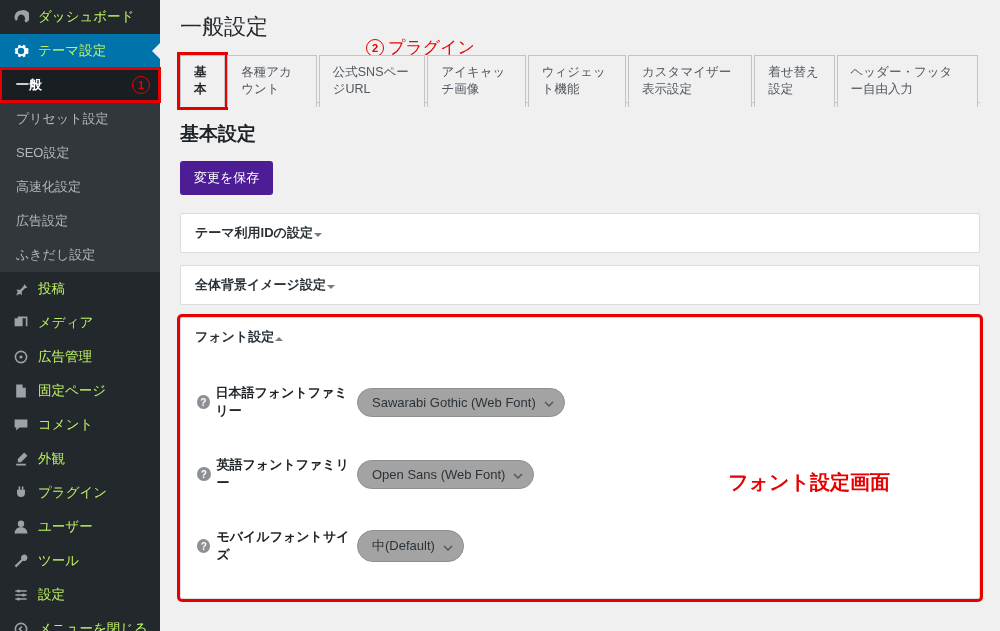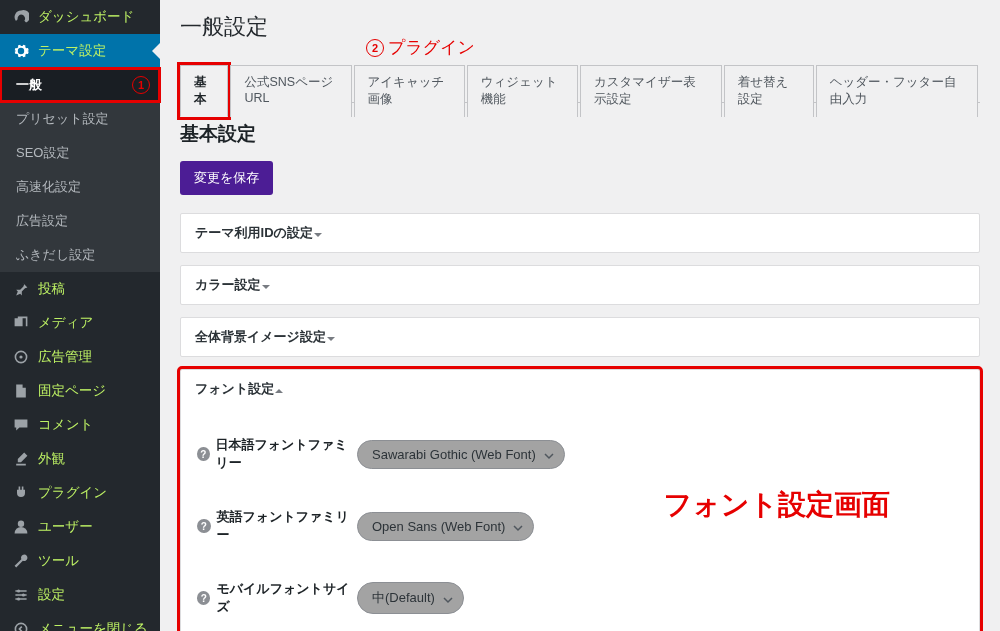--- a/index.html
+++ b/index.html
@@ -130,21 +130,21 @@
   .tabs .tab {
     padding:8px 13px;
     background:#f0f0f1;
     border:1px solid #c3c4c7;
     border-bottom:none;
     margin-right:2px;
     font-size:12.5px;
     color:#50575e;
     cursor:pointer;
     position:relative;
-    top:15px;
+    top:5px;
   }
   .tabs .tab.active {
     background:#f0f0f1;
     border-bottom:1px solid #f0f0f1;
     font-weight:600;
     color:#1d2327;
   }
   .tab.annot-box-tab {
     outline:3px solid #e60000;
     outline-offset:0px;
@@ -230,23 +230,23 @@
     align-items:center;
   }
   .select-pill .sel-chev {
     position:absolute;
     right:10px; top:50%; transform:translateY(-50%);
     width:10px;height:10px;color:#50575e;
   }
   .annot-font-label {
     position:absolute;
     right:110px;
-    top:486px;
+    top:469px;
     color:#e60000;
-    font-size:28px;
+    font-size:20px;
     font-weight:600;
   }
 </style>
 </head>
 <body>
 
 <nav class="sidebar">
   <div class="side-item top-level">
     <span class="icon">
         <svg viewBox="0 0 20 20">
@@ -385,20 +385,21 @@
 <main class="main">
   <h1 class="page-title">一般設定</h1>
 
   <div class="annot-click">
     <span class="circ">2</span>
     <span>プラグイン</span>
   </div>
 
   <div class="tabs">
     <div class="tab active annot-box-tab"><span>基本</span></div>
+    <div class="tab"><span>各種アカウント</span></div>
     <div class="tab"><span>公式SNSページURL</span></div>
     <div class="tab"><span>アイキャッチ画像</span></div>
     <div class="tab"><span>ウィジェット機能</span></div>
     <div class="tab"><span>カスタマイザー表示設定</span></div>
     <div class="tab"><span>着せ替え設定</span></div>
     <div class="tab"><span>ヘッダー・フッター自由入力</span></div>
   </div>
 
   <h2 class="section-heading">基本設定</h2>
 
@@ -407,28 +408,20 @@
   
   <div class="panel">
     <div class="panel-header">
       <span>テーマ利用IDの設定</span>
       <span class="chev"><svg viewBox="0 0 10 10">
             <path d="M1 3l4 4 4-4z"></path>
           </svg></span>
     </div>
   </div>
 
-  <div class="panel">
-    <div class="panel-header">
-      <span>カラー設定</span>
-      <span class="chev"><svg viewBox="0 0 10 10">
-            <path d="M1 3l4 4 4-4z"></path>
-          </svg></span>
-    </div>
-  </div>
 
   <div class="panel">
     <div class="panel-header">
       <span>全体背景イメージ設定</span>
       <span class="chev"><svg viewBox="0 0 10 10">
             <path d="M1 3l4 4 4-4z"></path>
           </svg></span>
     </div>
   </div>
 

